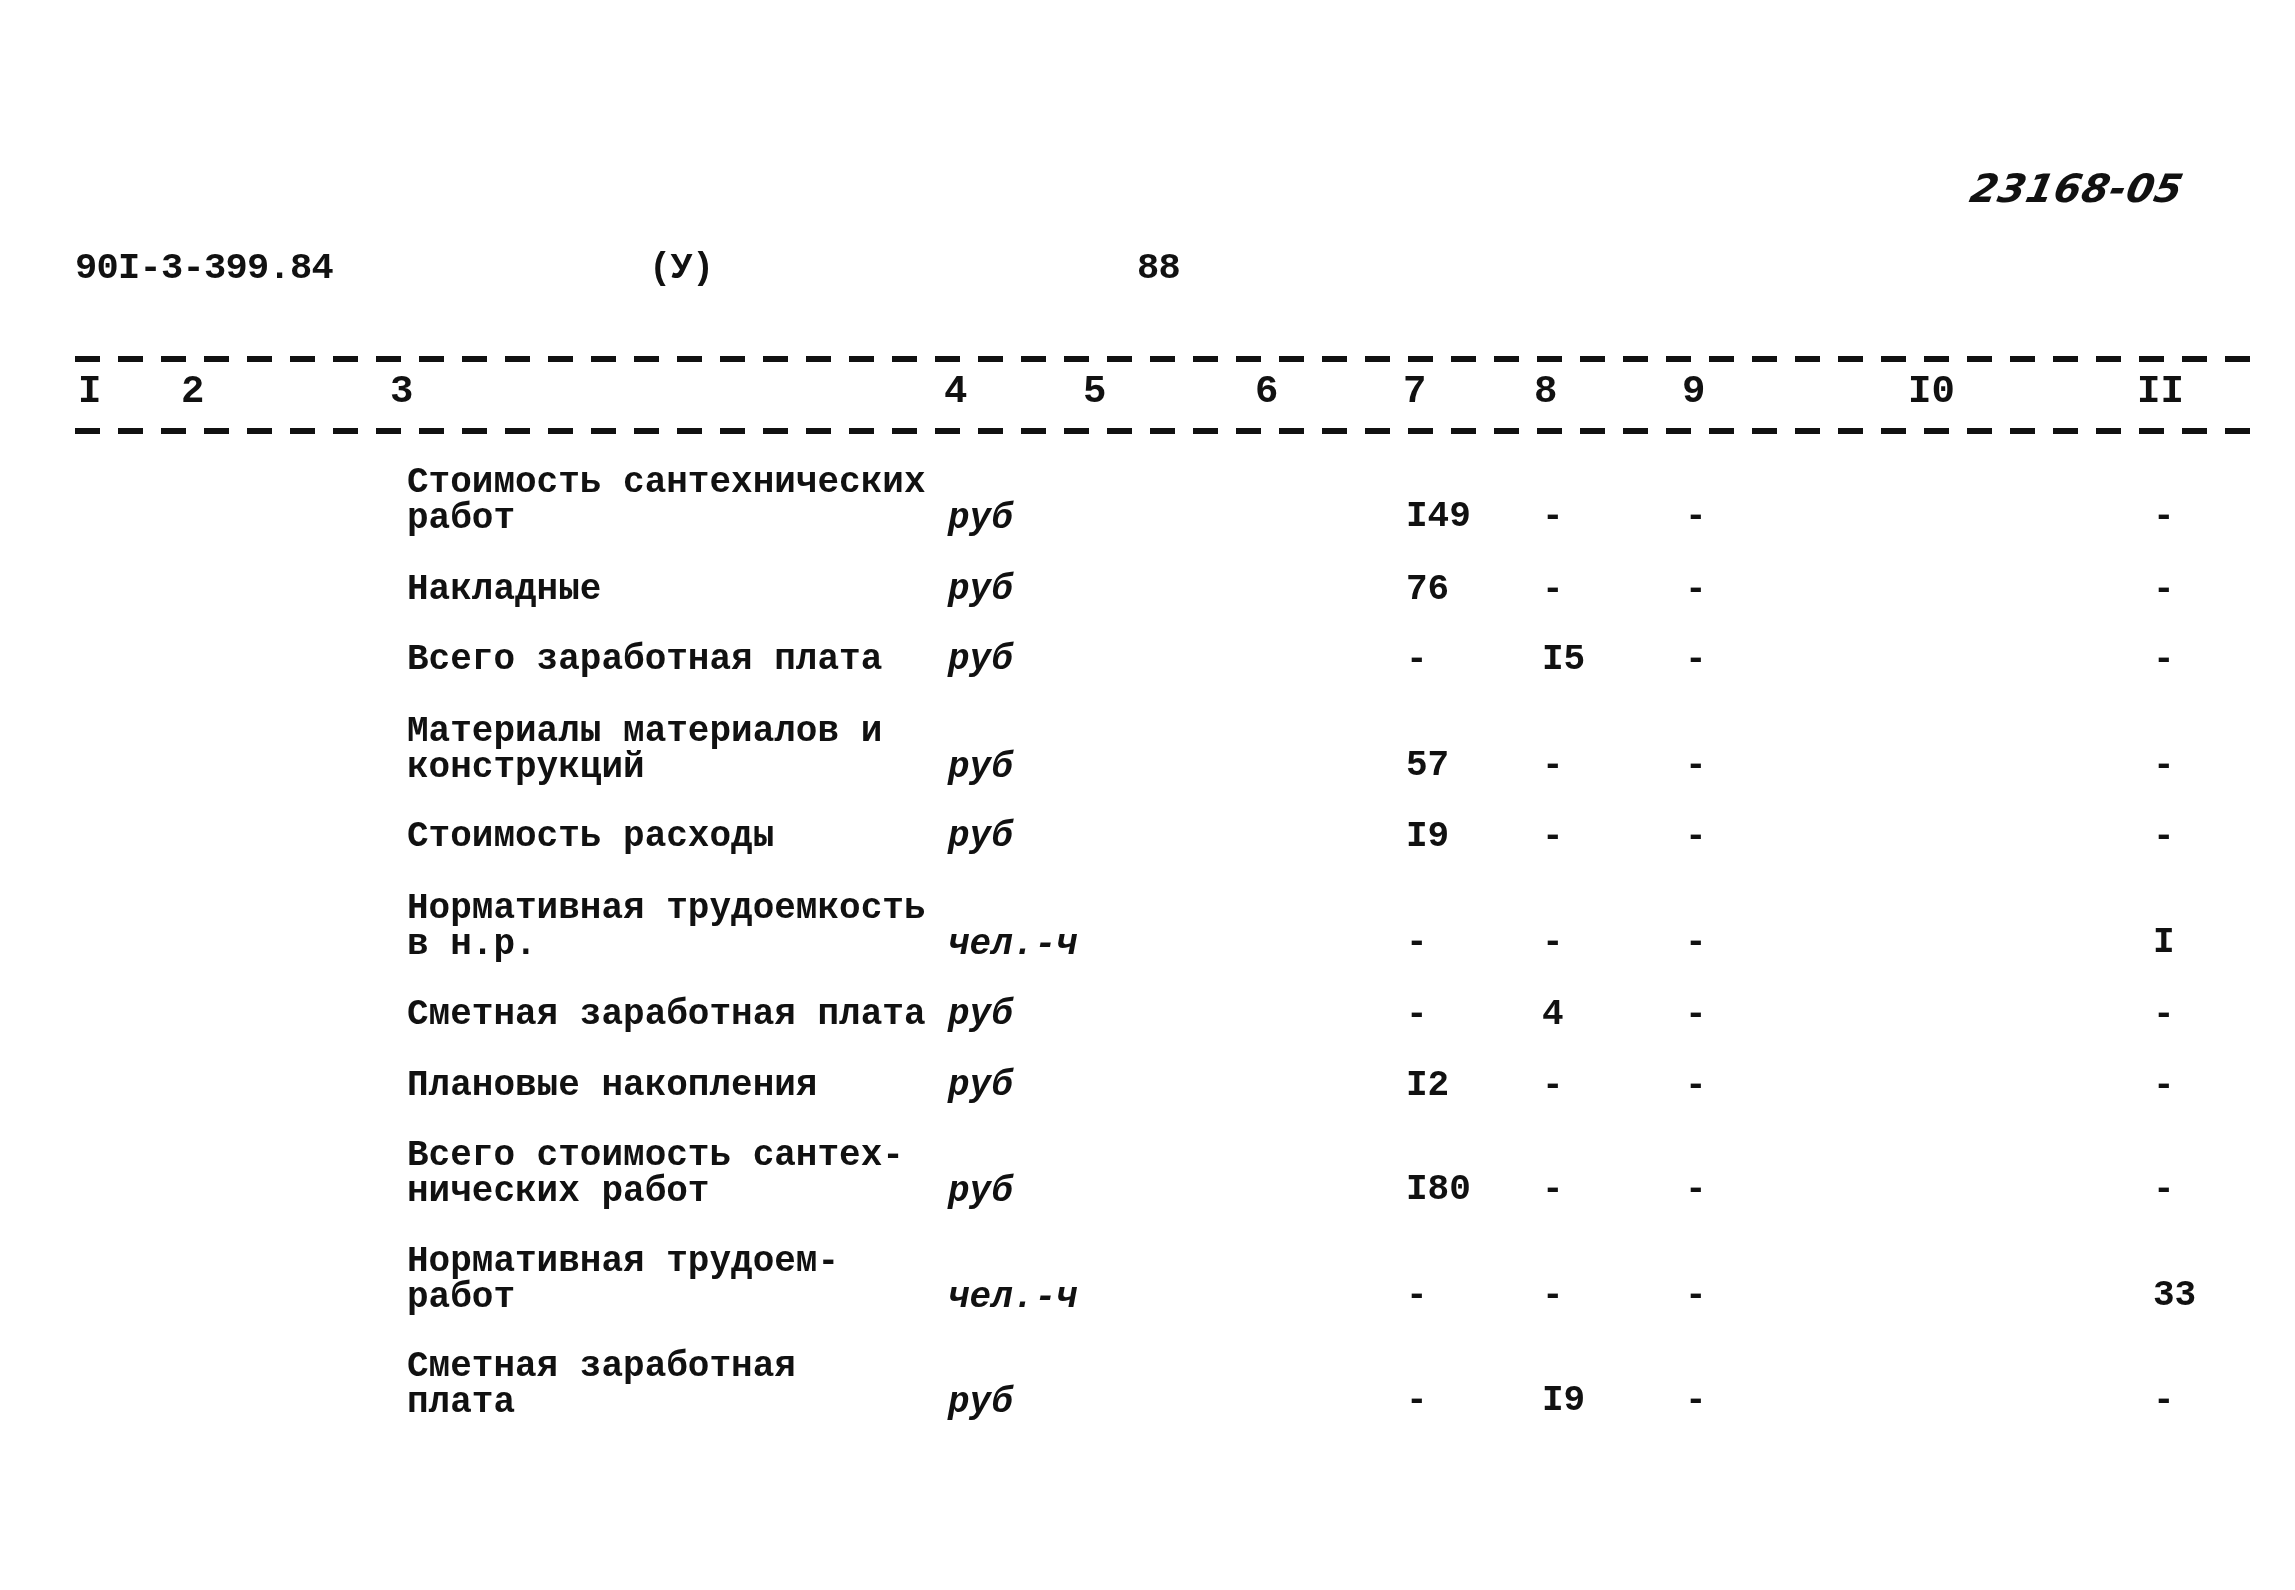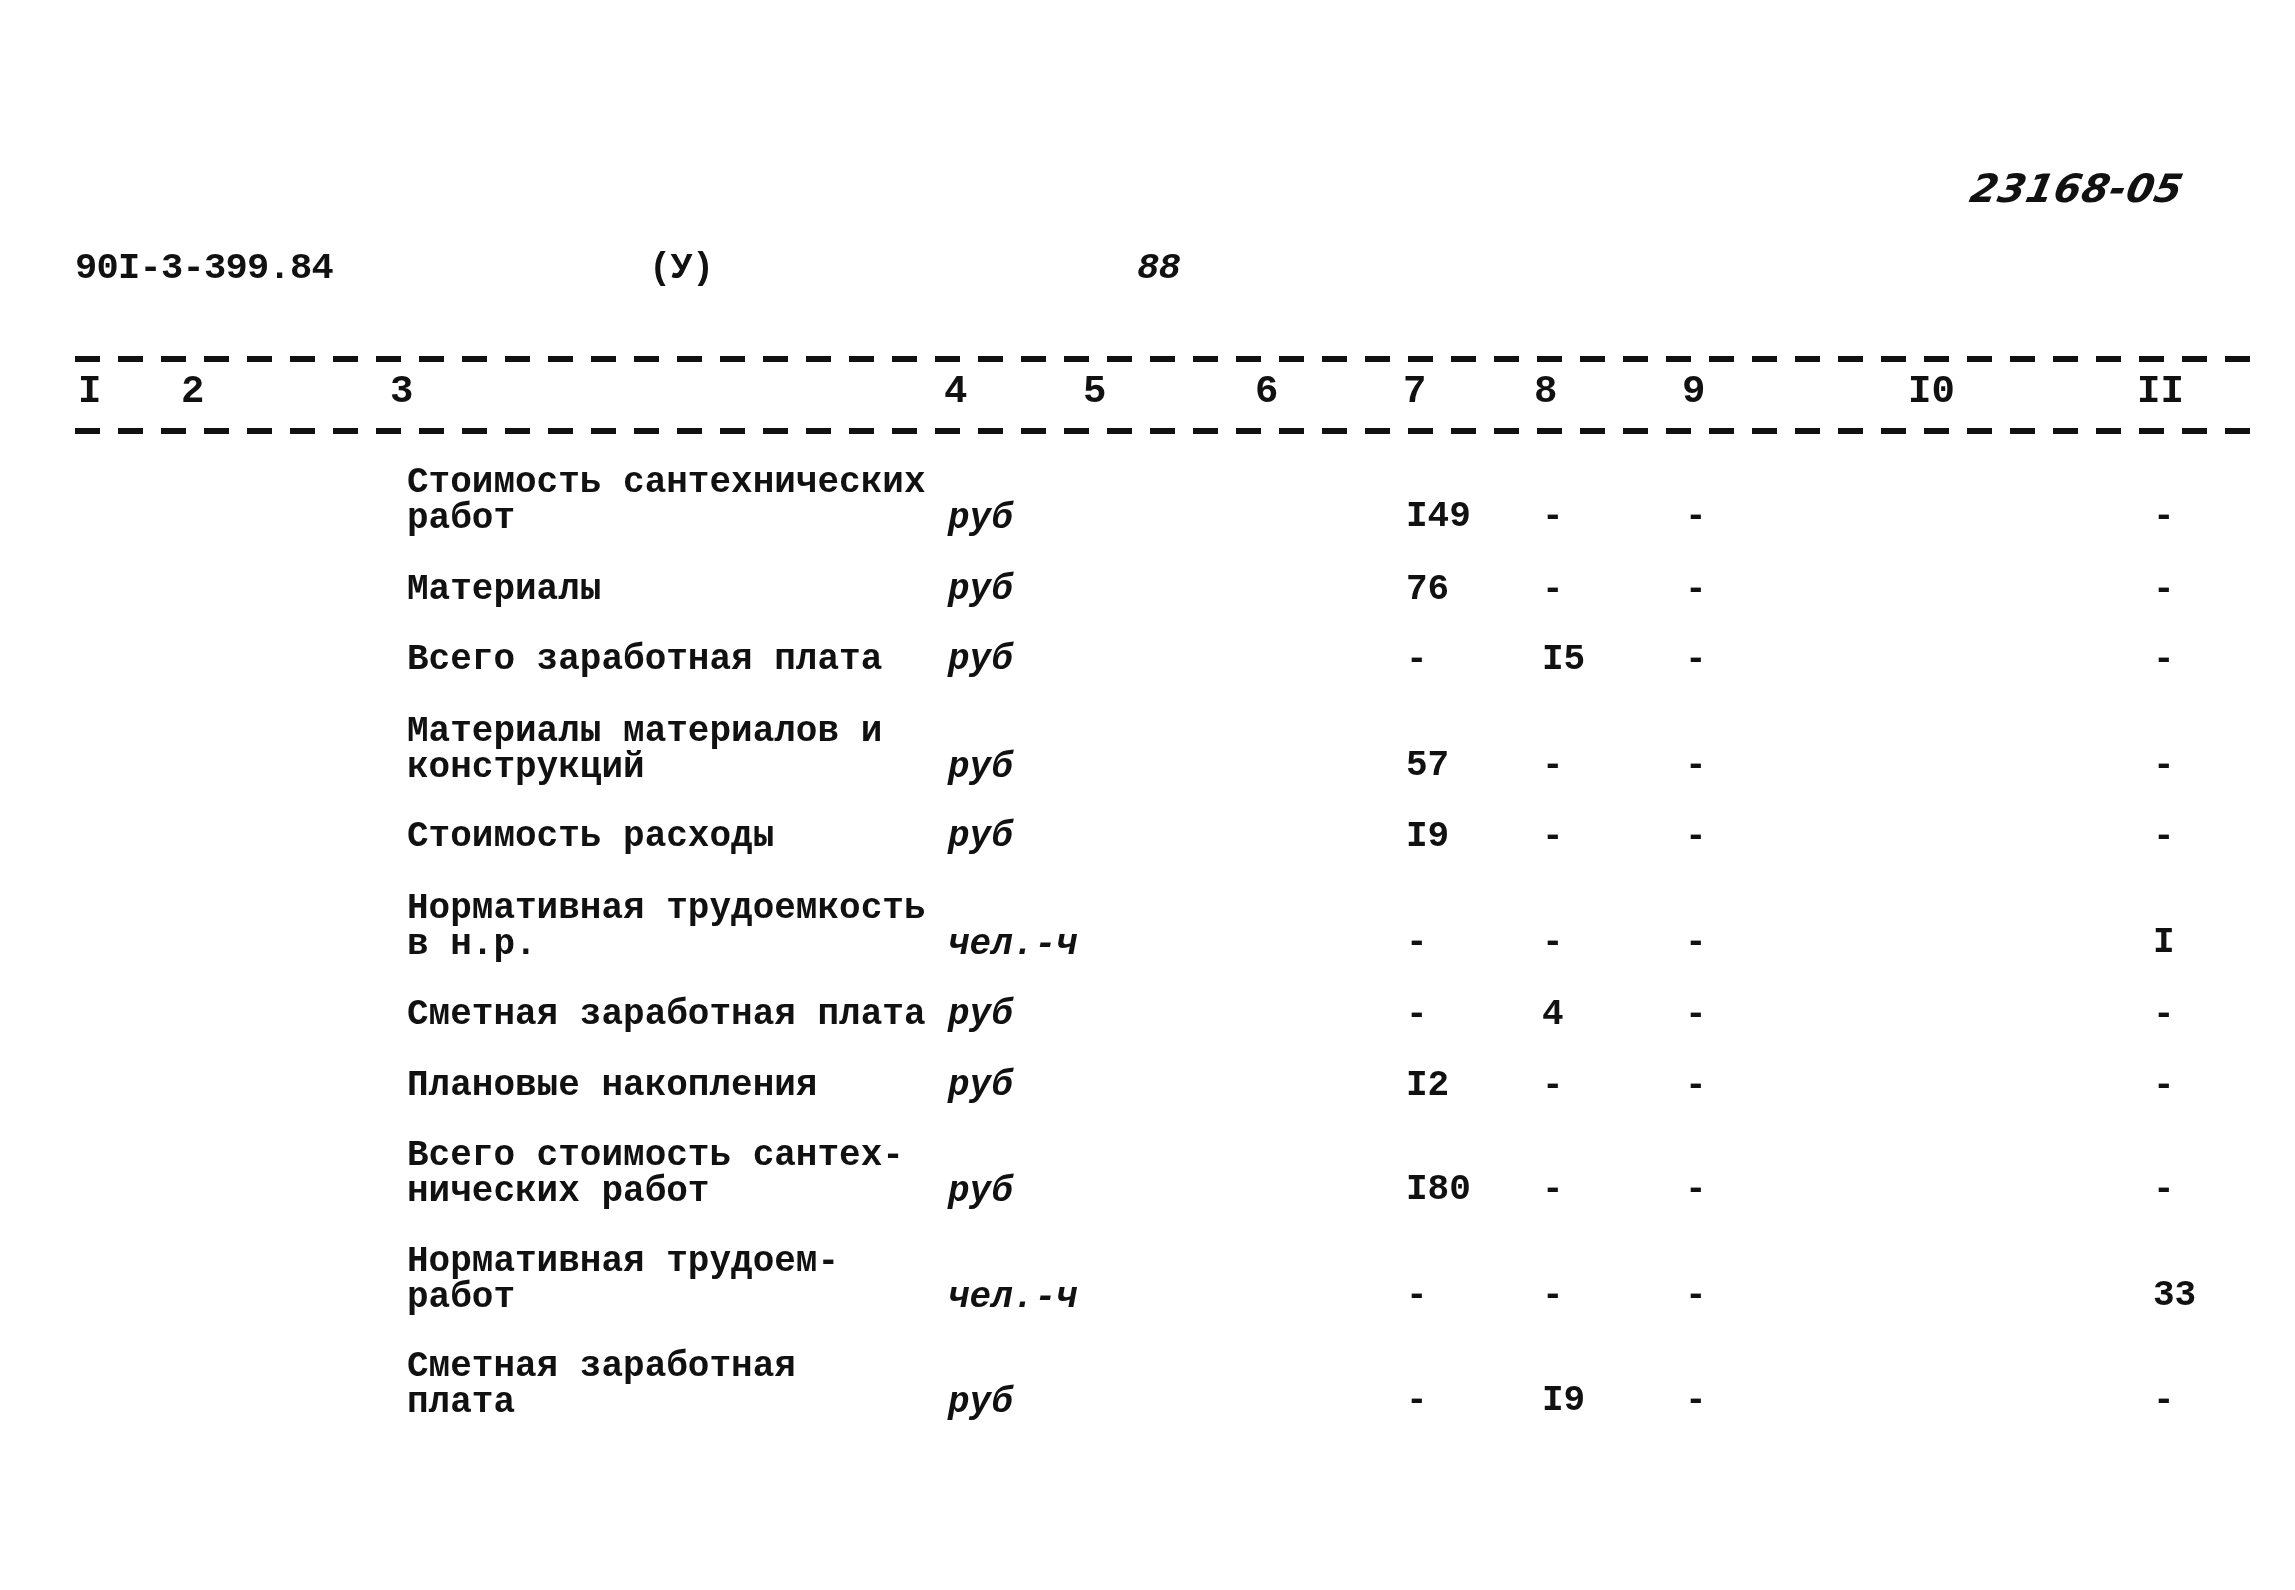--- a/index.html
+++ b/index.html
@@ -27,21 +27,21 @@
   .c8 { left: 1542px; }
   .c9 { left: 1685px; }
   .c11 { left: 2153px; }
 </style>
 </head>
 <body>
 
 <div class="abs handwritten" style="left:1971px; top:166px;">23168-05</div>
 <div class="abs hdr-text" style="left:75px; top:247px;">90I-3-399.84</div>
 <div class="abs hdr-text" style="left:649px; top:247px;">(У)</div>
-<div class="abs hdr-text" style="left:1137px; top:247px;font-style:italic;">88</div>
+<div class="abs hdr-text" style="left:1137px; top:247px;">88</div>
 
 <div class="dash-line" style="top:356px;"></div>
 <div class="colnum" style="left:78px;">I</div>
 <div class="colnum" style="left:181px;">2</div>
 <div class="colnum" style="left:390px;">3</div>
 <div class="colnum" style="left:944px;">4</div>
 <div class="colnum" style="left:1083px;">5</div>
 <div class="colnum" style="left:1255px;">6</div>
 <div class="colnum" style="left:1403px;">7</div>
 <div class="colnum" style="left:1534px;">8</div>
@@ -54,21 +54,21 @@
   <div class="cell desc">Стоимость сантехнических
 работ</div>
   <div class="cell unit" style="top:36px;">руб</div>
   <div class="cell c7" style="top:34px;">I49</div>
   <div class="cell c8" style="top:34px;">-</div>
   <div class="cell c9" style="top:34px;">-</div>
   <div class="cell c11" style="top:34px;">-</div>
 </div>
 
 <div class="row" style="top:572px;">
-  <div class="cell desc">Материалы</div>
+  <div class="cell desc">Накладные</div>
   <div class="cell unit">руб</div>
   <div class="cell c7">76</div>
   <div class="cell c8">-</div>
   <div class="cell c9">-</div>
   <div class="cell c11">-</div>
 </div>
 
 <div class="row" style="top:642px;">
   <div class="cell desc">Всего заработная плата</div>
   <div class="cell unit">руб</div>

